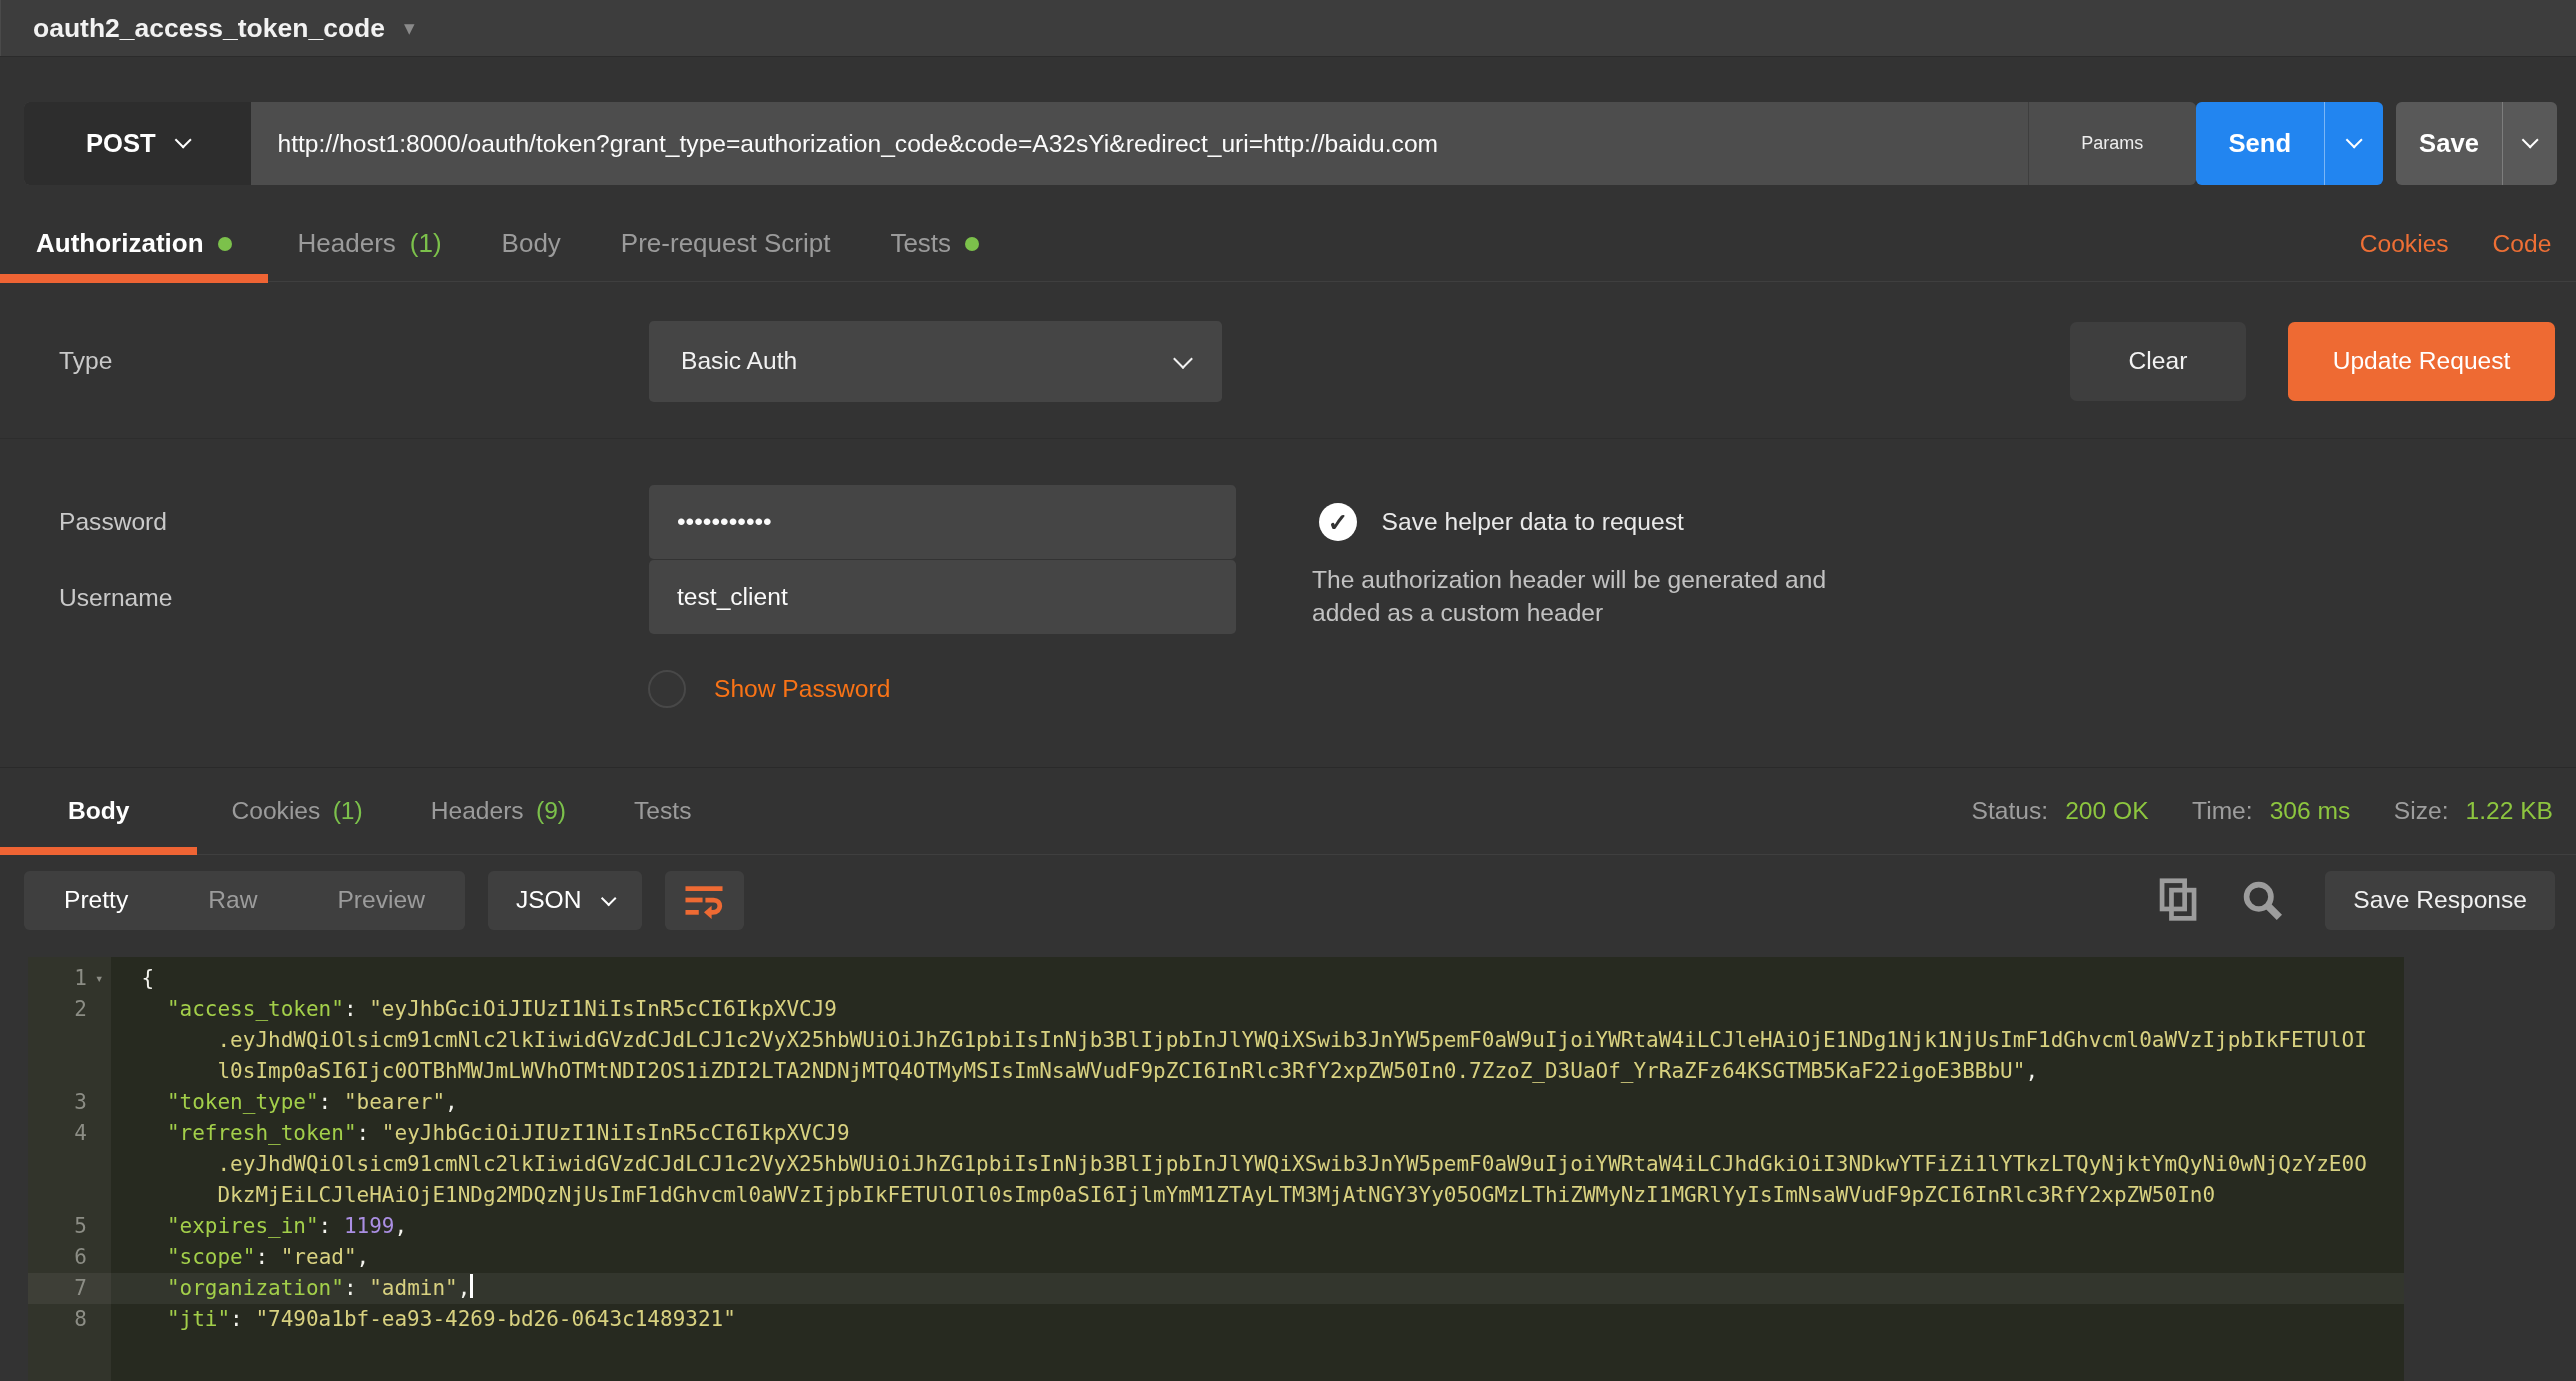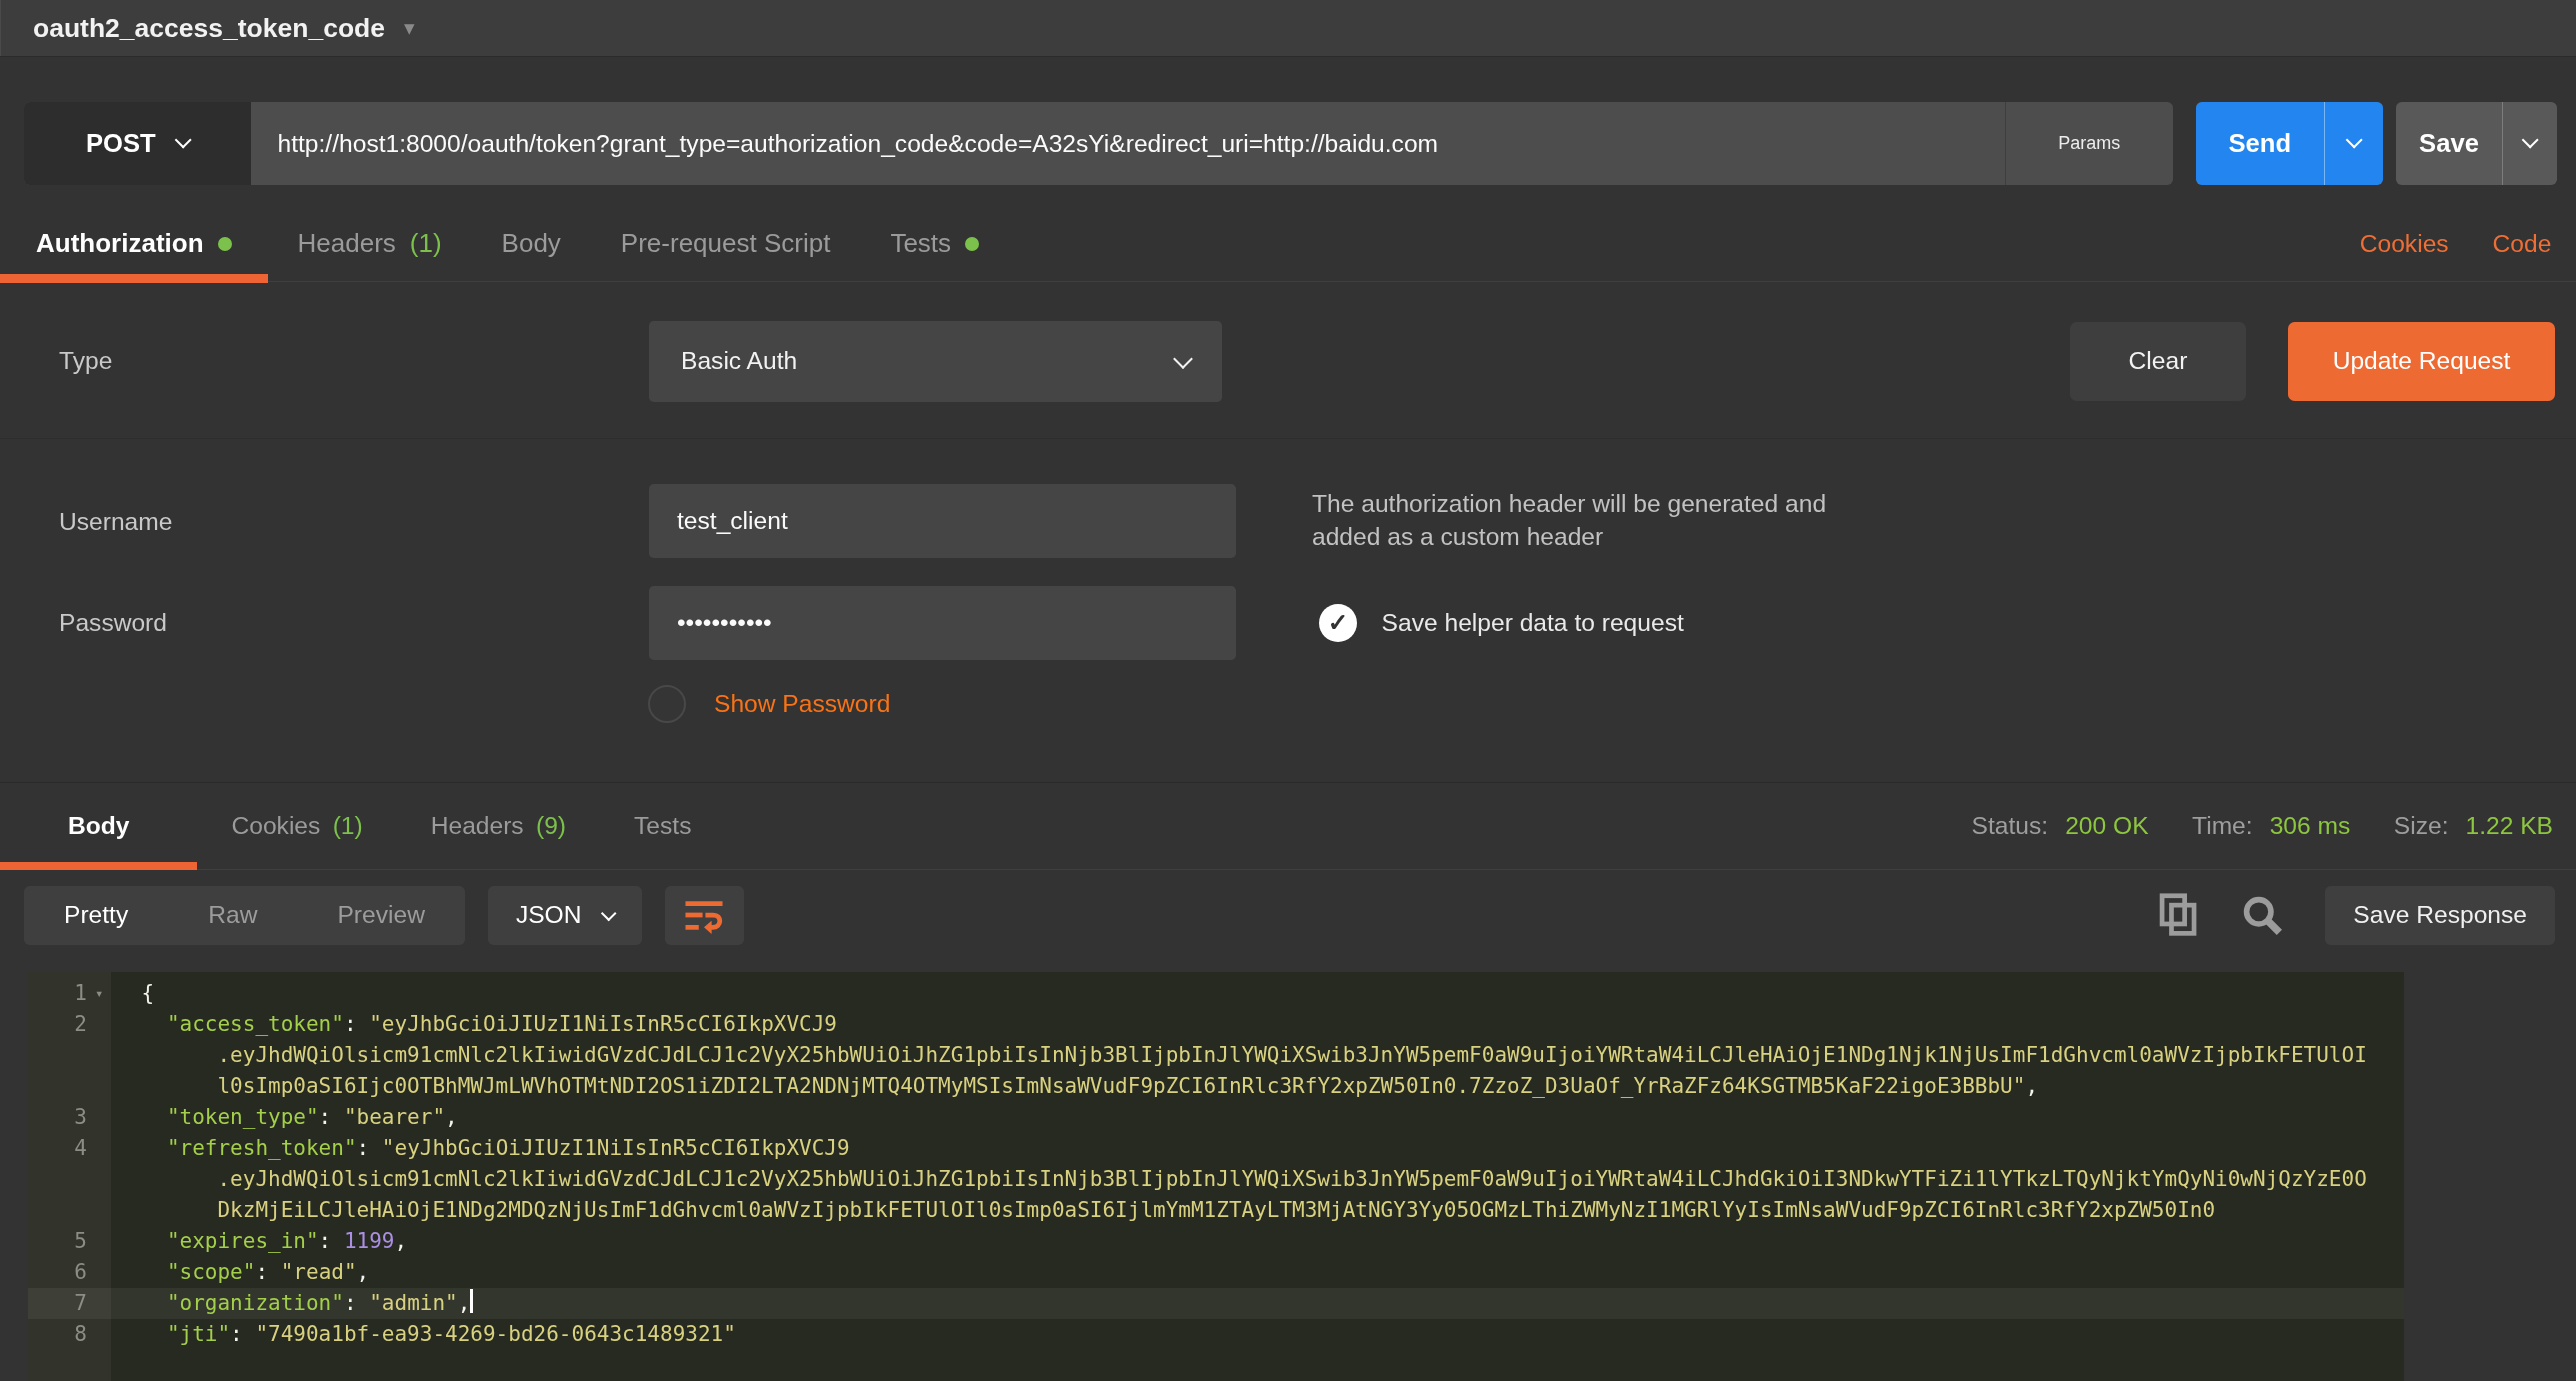--- a/index.html
+++ b/index.html
@@ -17,21 +17,21 @@
   .urlbar { display:flex; height:83px; border-radius:5.7px; overflow:hidden; background:#4d4d4d; flex:1; }
   .method { width:227px; background:#2d2d2d; display:flex; align-items:center; justify-content:center; gap:21px;
             color:#fff; font-weight:bold; font-size:25.6px; cursor:pointer; }
   .url { flex:1; display:flex; align-items:center; padding:0 26.5px; color:#fbfbfb; font-size:24.6px;
          white-space:nowrap; overflow:hidden; }
   .params { width:168px; border-left:1.9px solid #3e3e3e; color:#ededed; font-size:18px; background:transparent;
             border-top:none;border-right:none;border-bottom:none; font-family:inherit; cursor:pointer; }
   .chev { display:inline-block; width:12.3px; height:12.3px; border-right:2.8px solid currentColor;
           border-bottom:2.8px solid currentColor; transform:rotate(45deg); margin-top:-7.6px; }
   .send-group, .save-group { display:flex; border-radius:5.7px; overflow:hidden; height:83px; flex:none; }
-  .send-group { margin-left:23px; }
+  .send-group { }
   .save-group { margin-left:13.2px; }
   .btn { border:none; font-family:inherit; cursor:pointer; display:flex; align-items:center; justify-content:center; }
   .send { width:128px; background:#2285f0; color:#fff; font-size:25.6px; font-weight:600; }
   .send-caret { width:59px; background:#2285f0; border-left:1.9px solid rgba(255,255,255,.4); color:#fff; }
   .save { width:106px; background:#595959; color:#fff; font-size:25.6px; font-weight:600; }
   .save-caret { width:55px; background:#595959; border-left:1.9px solid rgba(255,255,255,.22); color:#fff; }
 
   
   .req-tabs { height:76px; display:flex; align-items:center; padding-right:24.6px; border-bottom:1.9px solid #3f3f3f; }
   .tab { position:relative; height:100%; display:flex; align-items:center; gap:14px; padding:0 30px;
@@ -183,38 +183,38 @@
         <span class="chev"></span>
       </div>
       <div class="auth-actions">
         <button class="btn btn-clear">Clear</button>
         <button class="btn btn-update">Update Request</button>
       </div>
     </div>
     <div class="divider"></div>
 
     <div class="creds">
+      <div class="row row-pass">
+        <span class="flabel">Password</span>
+        <div class="input-box">
+          <span>•••••••••••</span>
+        </div>
+        <div class="check-group">
+          <span class="checkbox">✓</span>
+          <span class="check-label">Save helper data to request</span>
+        </div>
+      </div>
       <div class="row row-user">
         <span class="flabel">Username</span>
         <div class="input-box">
           <span>test_client</span>
         </div>
         <div class="helper">
           <div>The authorization header will be generated and</div>
           <div>added as a custom header</div>
-        </div>
-      </div>
-      <div class="row row-pass">
-        <span class="flabel">Password</span>
-        <div class="input-box">
-          <span>•••••••••••</span>
-        </div>
-        <div class="check-group">
-          <span class="checkbox">✓</span>
-          <span class="check-label">Save helper data to request</span>
         </div>
       </div>
       <div class="row-show">
         <span class="radio"></span>
         <span class="show-label">Show Password</span>
       </div>
     </div>
   </section>
 
   <section class="response">

